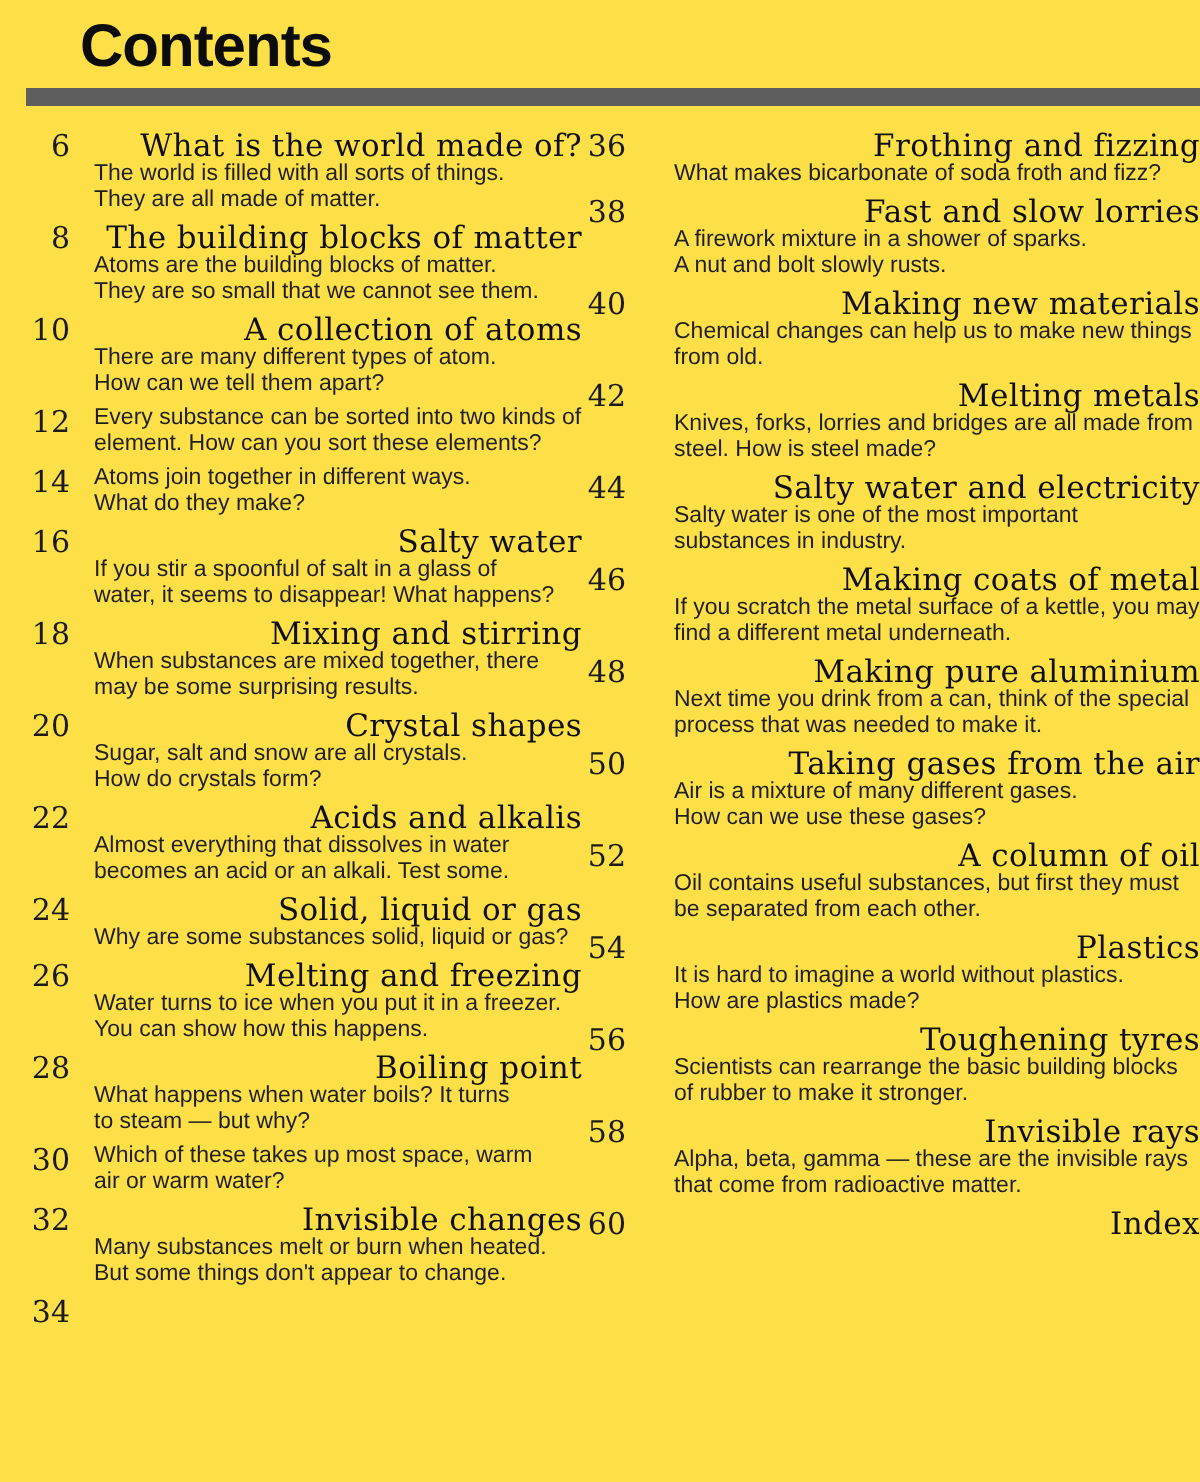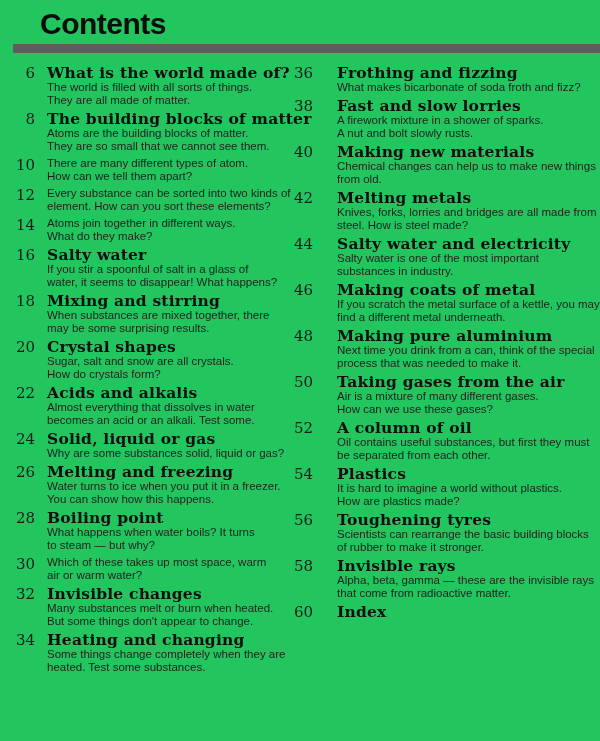--- a/index.html
+++ b/index.html
@@ -4,21 +4,21 @@
 <style>
   html, body { margin: 0; padding: 0; }
   body {
     width: 600px; height: 741px;
     background: #fbfbf9;
     font-family: "Liberation Sans", sans-serif;
   }
   .page {
     position: relative;
     width: 600px; height: 741px;
-    background: #22c55e;
+    background: #fde047;
     overflow: hidden;
     color: #141414;
   }
   .page-title {
     margin: 8px 0 0 40px;
     font-family: "Liberation Sans", sans-serif;
     font-weight: bold;
     font-size: 30px;
     line-height: 32px;
     letter-spacing: -0.5px;
@@ -46,26 +46,27 @@
     line-height: 16px;
     color: #1a1a1a;
     text-align: right;
     flex: 0 0 auto;
   }
   .col-left  .num { width: 21px; margin-right: 12px; }
   .col-right .num { width: 22px; margin-right: 24px; }
   .entry-body { flex: 1 1 auto; min-width: 0; }
   .entry-title {
     font-family: "DejaVu Serif", serif;
-    font-weight: bold;
+    font-weight: normal;
     font-size: 15.5px;
     line-height: 16px;
     letter-spacing: 0.2px;
     color: #0f0f0f;
     white-space: nowrap;
+    text-align: right;
   }
   .desc-line {
     font-family: "Liberation Sans", sans-serif;
     font-size: 11.5px;
     line-height: 13px;
     color: #1f1f1f;
     white-space: nowrap;
   }
 </style>
 </head>
@@ -88,20 +89,21 @@
           <div class="num">8</div>
           <div class="entry-body">
             <div class="entry-title">The building blocks of matter</div>
             <div class="desc-line">Atoms are the building blocks of matter.</div>
             <div class="desc-line">They are so small that we cannot see them.</div>
           </div>
         </div>
         <div class="entry">
           <div class="num">10</div>
           <div class="entry-body">
+            <div class="entry-title">A collection of atoms</div>
             <div class="desc-line">There are many different types of atom.</div>
             <div class="desc-line">How can we tell them apart?</div>
           </div>
         </div>
         <div class="entry">
           <div class="num">12</div>
           <div class="entry-body">
             <div class="desc-line">Every substance can be sorted into two kinds of</div>
             <div class="desc-line">element. How can you sort these elements?</div>
           </div>
@@ -178,25 +180,20 @@
         <div class="entry">
           <div class="num">32</div>
           <div class="entry-body">
             <div class="entry-title">Invisible changes</div>
             <div class="desc-line">Many substances melt or burn when heated.</div>
             <div class="desc-line">But some things don't appear to change.</div>
           </div>
         </div>
         <div class="entry">
           <div class="num">34</div>
-          <div class="entry-body">
-            <div class="entry-title">Heating and changing</div>
-            <div class="desc-line">Some things change completely when they are</div>
-            <div class="desc-line">heated. Test some substances.</div>
-          </div>
         </div>
       </div>
     <div class="col col-right">
         <div class="entry">
           <div class="num">36</div>
           <div class="entry-body">
             <div class="entry-title">Frothing and fizzing</div>
             <div class="desc-line">What makes bicarbonate of soda froth and fizz?</div>
           </div>
         </div>

